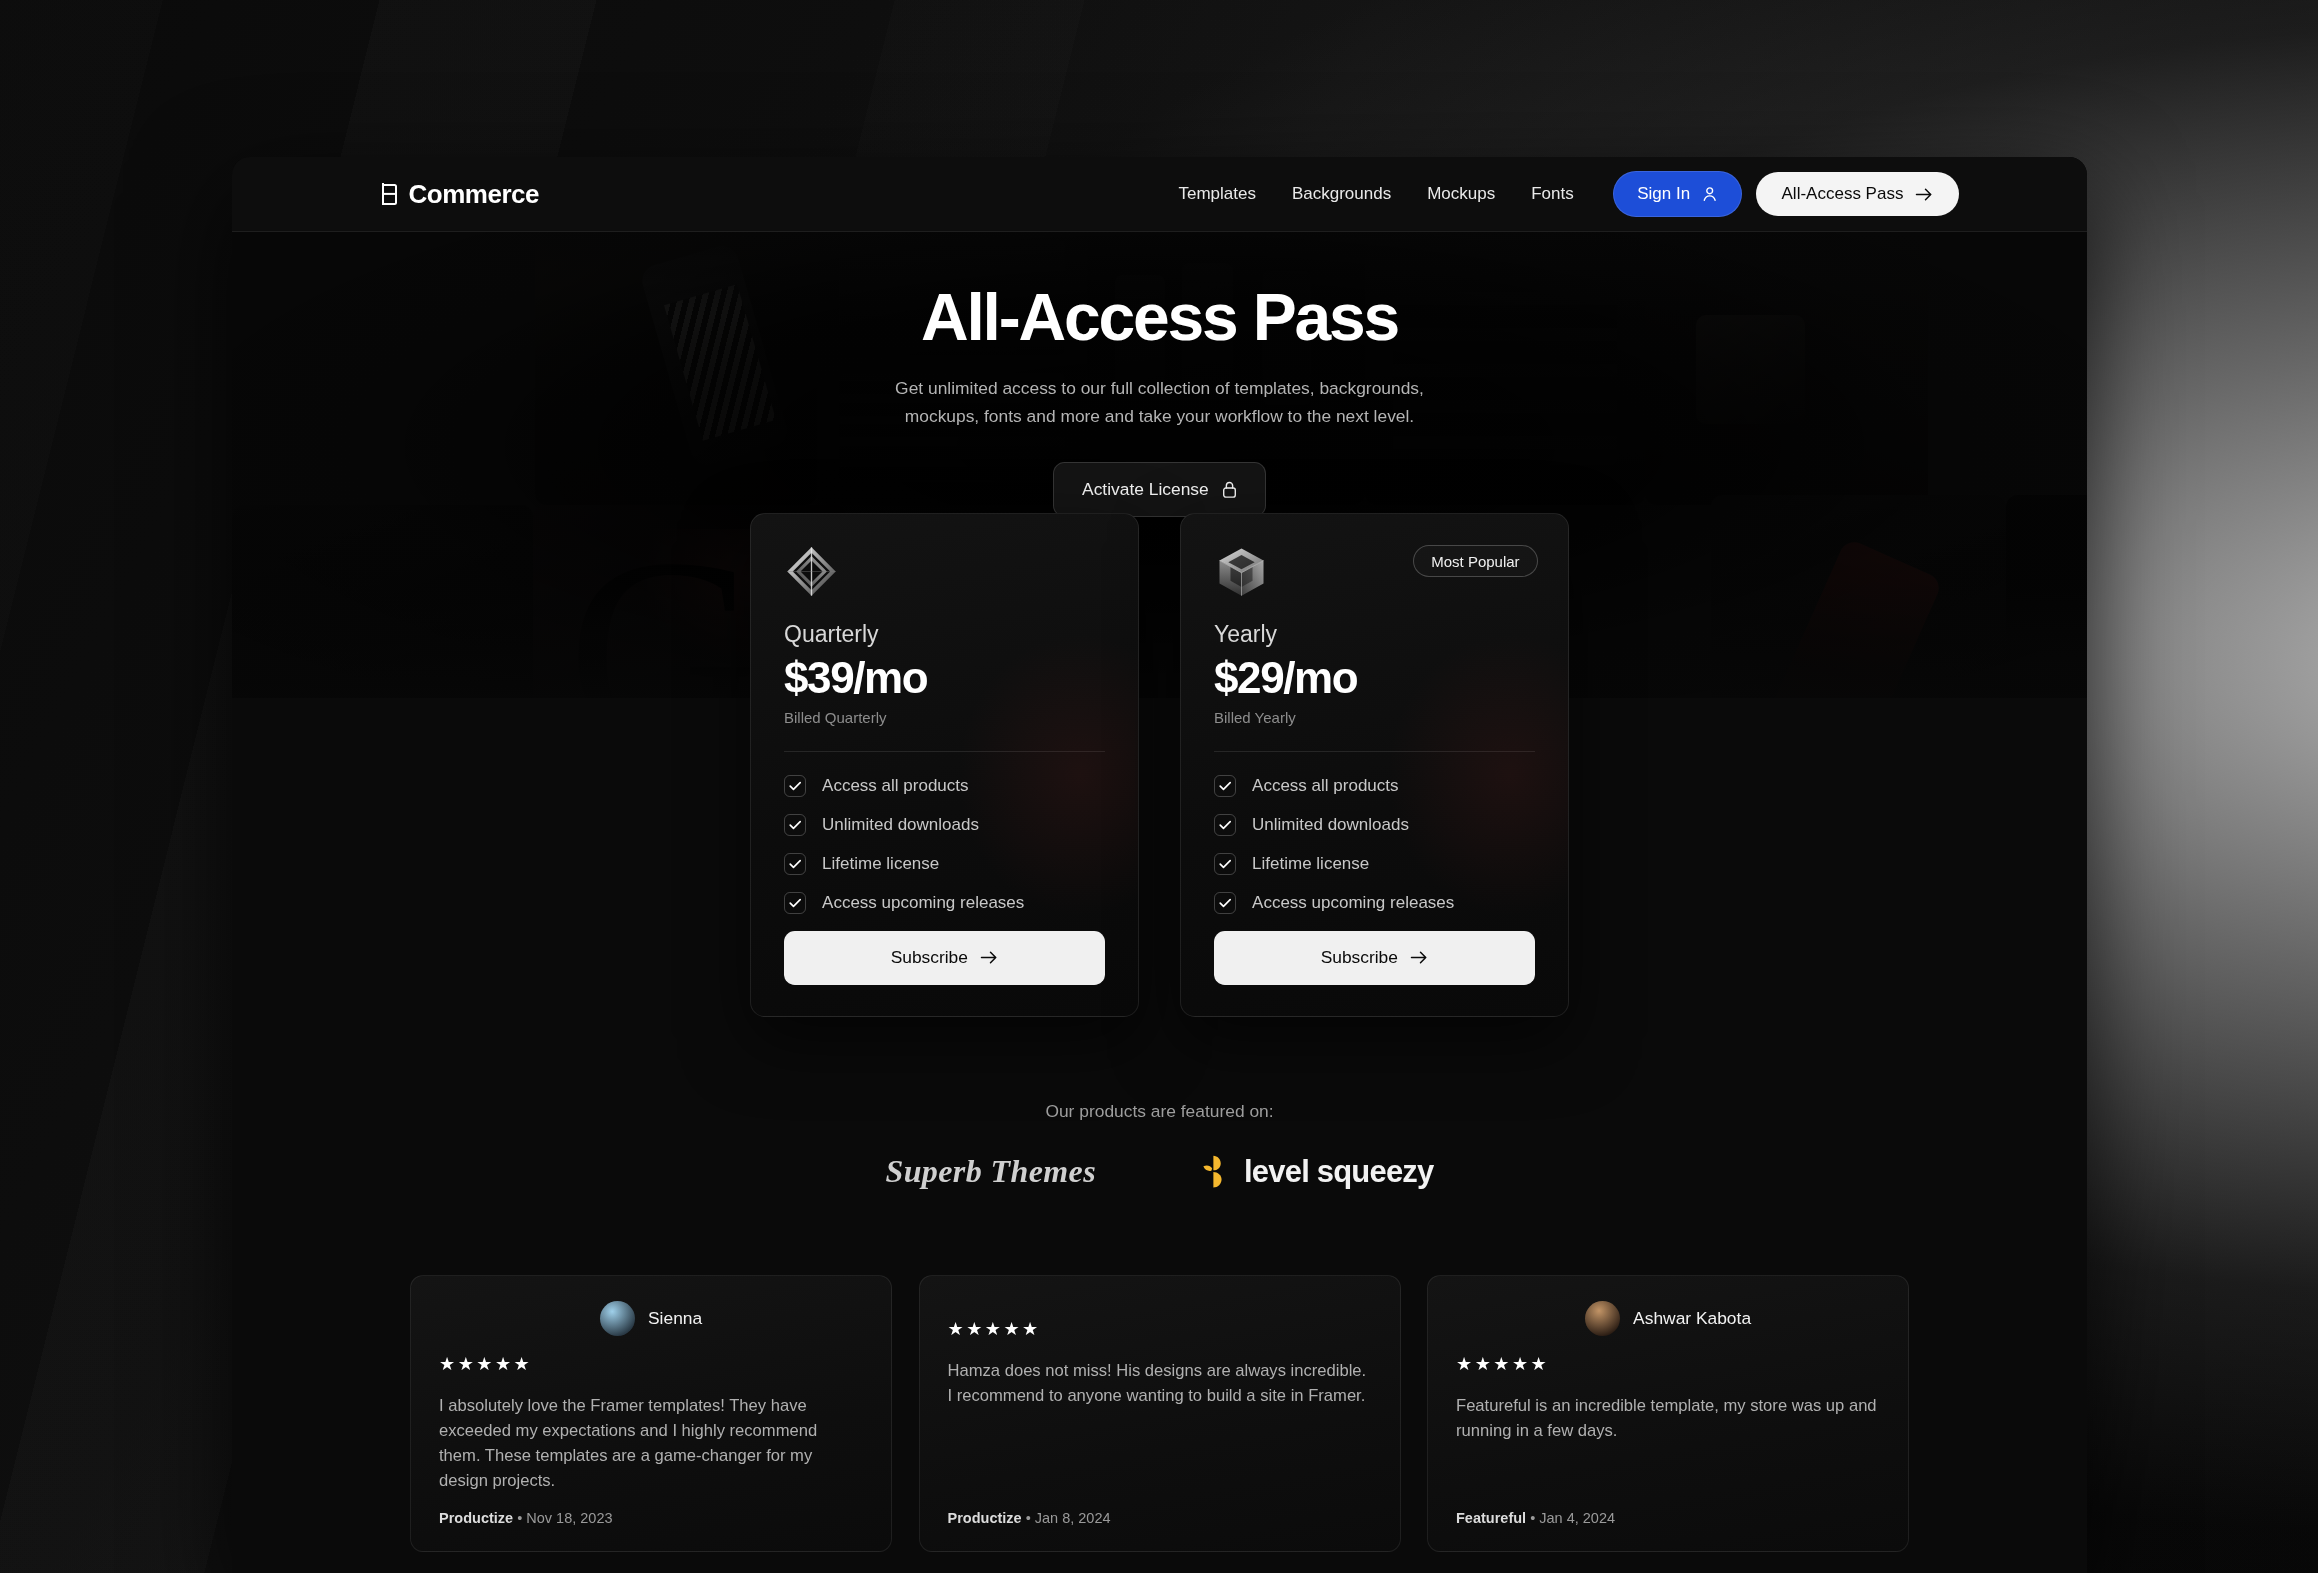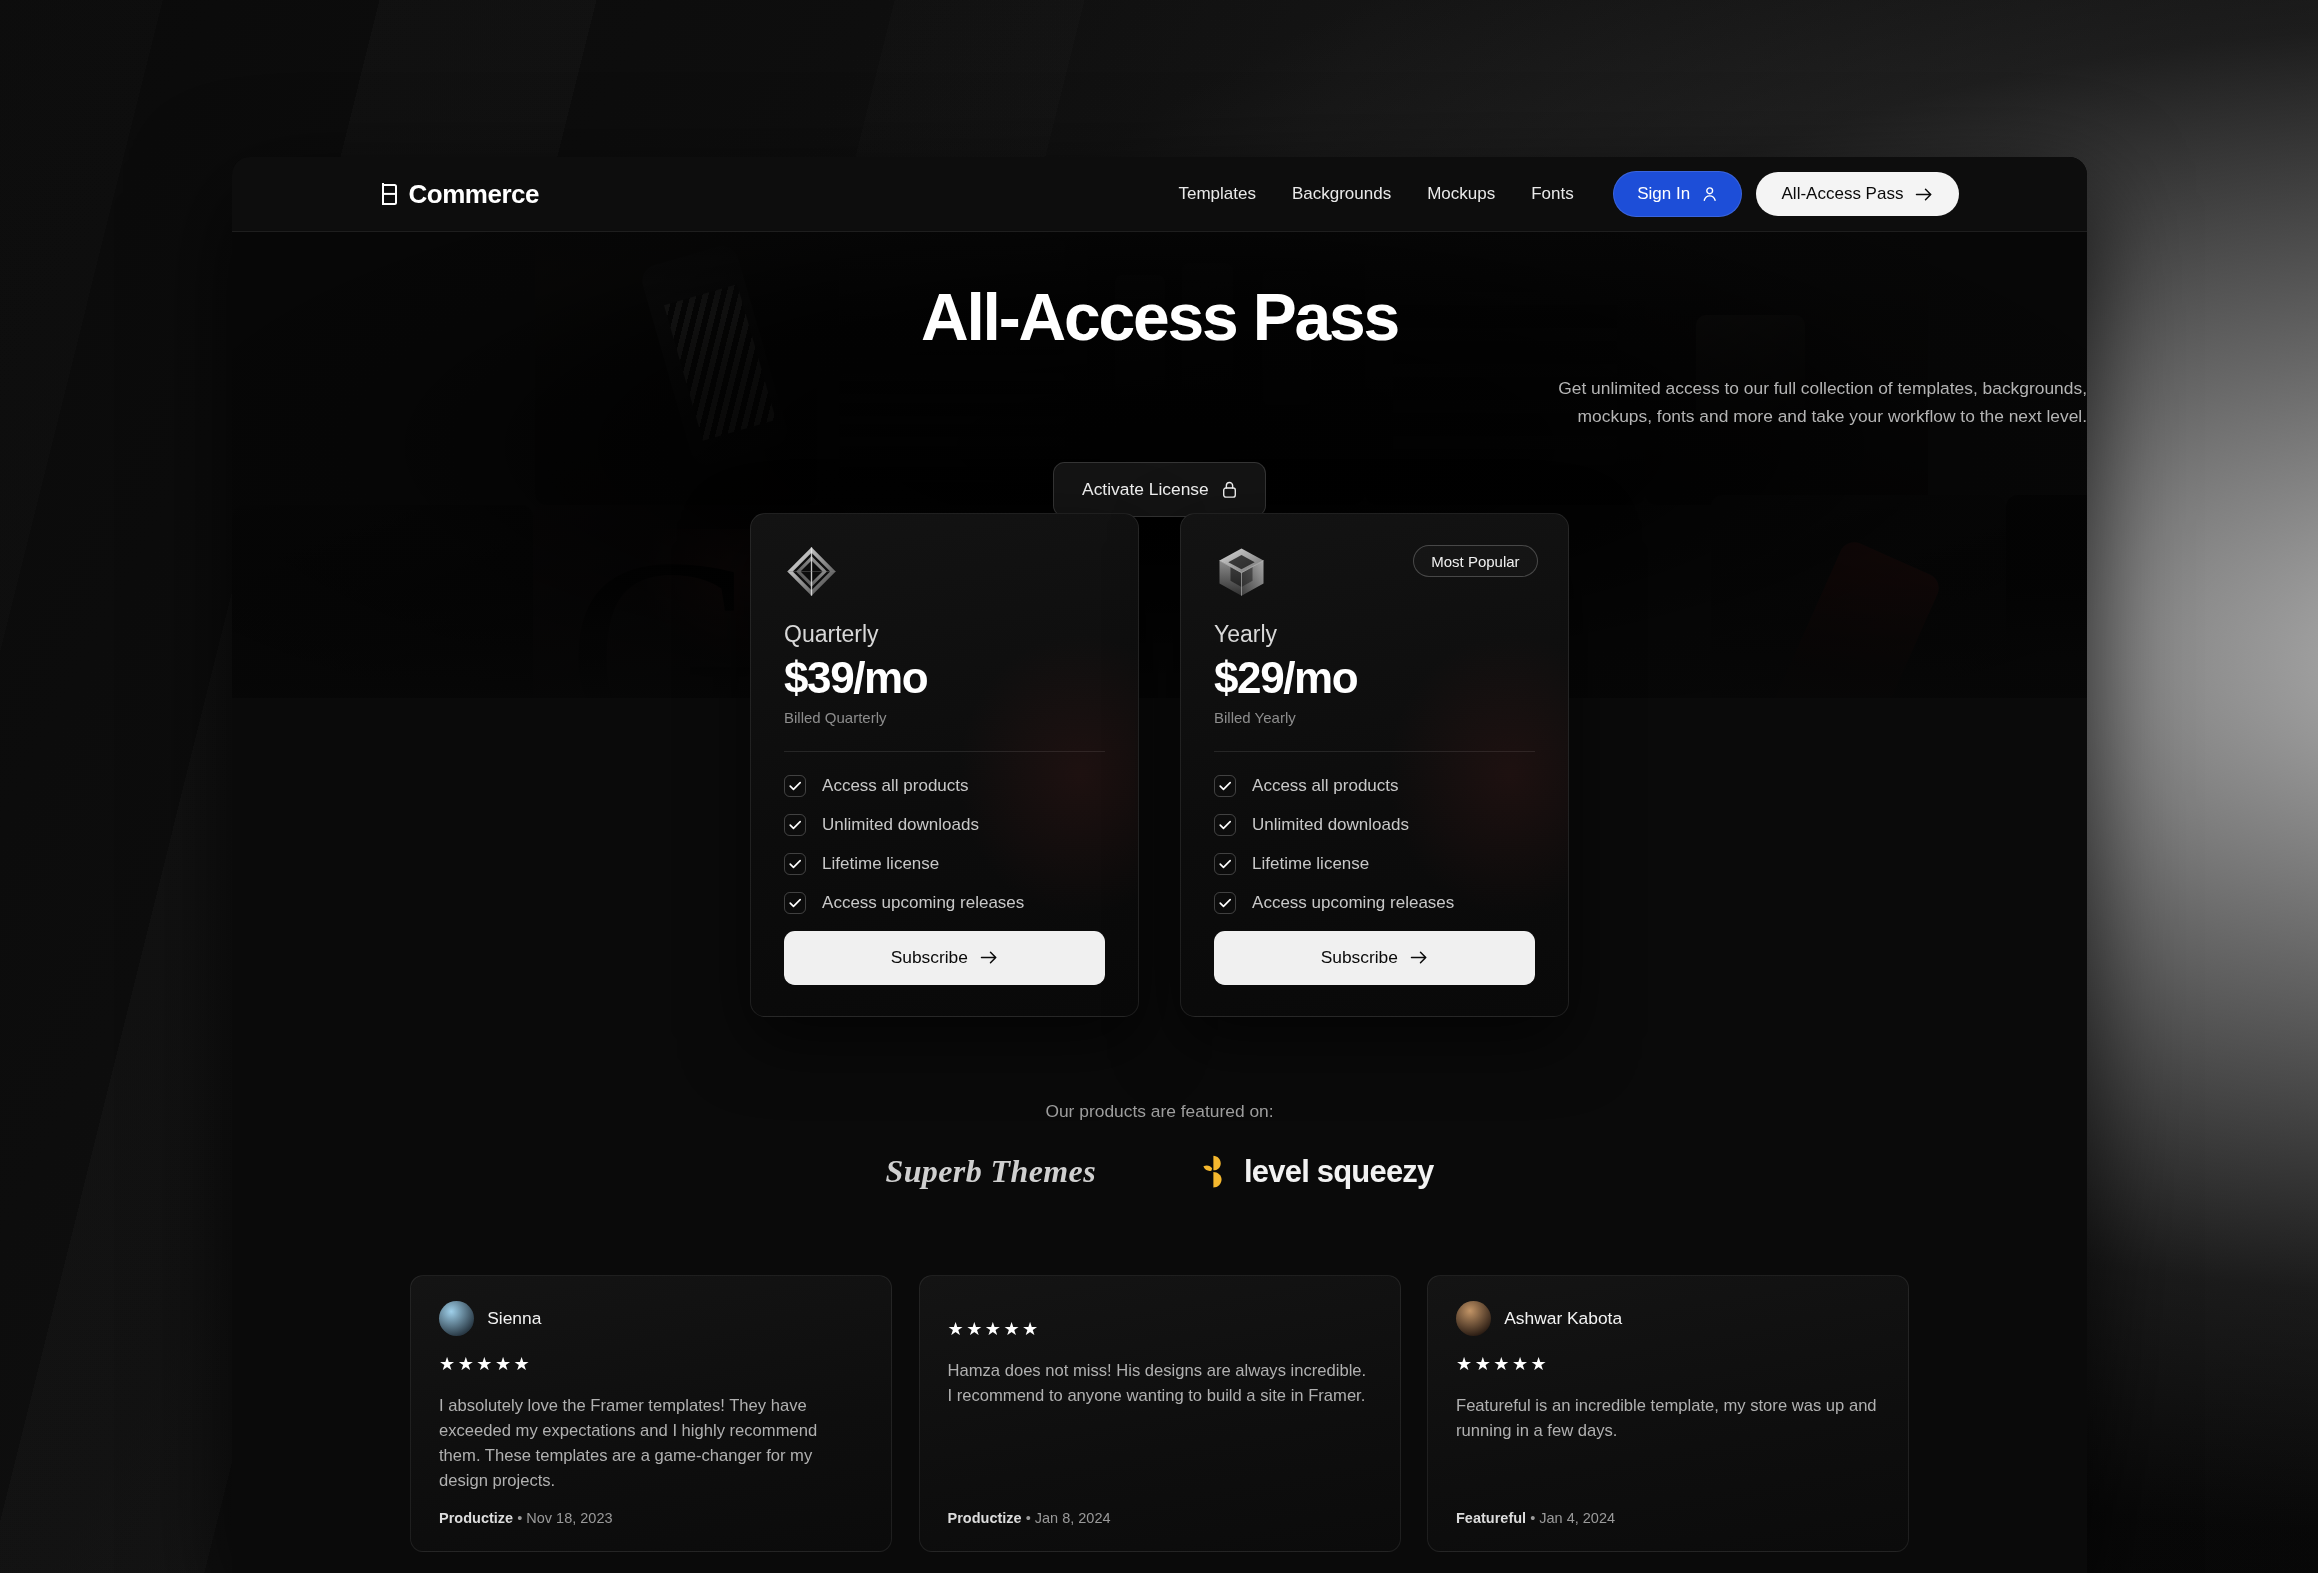--- a/index.html
+++ b/index.html
@@ -109,21 +109,21 @@
   .r2 { left:1774px; top:263px; width:166px; height:305px; background:#0c0c0c; }
 
   #hero-veil {
     position:absolute; inset:0;
     background:
       radial-gradient(62% 74% at 50% 46%, rgba(0,0,0,0.88) 0%, rgba(0,0,0,0.72) 42%, rgba(0,0,0,0.40) 70%, rgba(0,0,0,0.30) 100%),
       linear-gradient(180deg, rgba(10,10,10,0.96) 0%, rgba(10,10,10,0.28) 18%, rgba(10,10,10,0.22) 76%, rgba(10,10,10,0.92) 100%);
   }
   #hero-content { position:relative; z-index:3; text-align:center; padding-top:51px; }
   #hero-title { color:#fff; font-size:66px; font-weight:700; letter-spacing:-2.2px; line-height:1.05; }
-  #hero-sub { color:#b4b4b4; font-size:17.4px; line-height:1.62; margin-top:21.5px;text-align:right; }
+  #hero-sub { color:#b4b4b4; font-size:17.4px; line-height:1.62; margin-top:21.5px; }
   .btn-activate {
     margin-top:32px; display:inline-flex; align-items:center; gap:13.2px;
     background:#141414; color:#f2f2f2; font-size:17.4px;
     border:0.8px solid rgba(255,255,255,0.14); border-radius:11.6px;
     padding:15.7px 28px;
   }
 
   
   #pricing { position:relative; z-index:20; margin-top:-185px; display:flex; justify-content:center; gap:41px; }
   .pcard {
@@ -169,21 +169,21 @@
 
   
   #testimonials { margin-top:85px; display:grid; grid-template-columns:repeat(3, 482px);
                   gap:26.5px; justify-content:center; }
   .tcard {
     background:linear-gradient(170deg,#141414 0%,#0e0e0e 60%,#0b0b0b 100%);
     border:0.8px solid rgba(255,255,255,0.08);
     border-radius:13.2px; padding:25px 28px 25px 28px;
     min-height:222px; display:flex; flex-direction:column;
   }
-  .thead { display:flex; align-items:center; gap:13.2px; }
+  .thead { display:flex; align-items:center; gap:13.2px;justify-content:center; }
   .avatar { width:35px; height:35px; border-radius:50%; flex:0 0 auto; }
   .tname { color:#f2f2f2; font-size:17.4px; }
   .tstars { margin-top:16.6px; color:#fff; font-size:18px; letter-spacing:2.5px; }
   .tbody { color:#b0b0b0; font-size:16.6px; line-height:1.52; margin-top:18px; flex:1 1 auto; }
   .tmeta { margin-top:16.6px; font-size:14.5px; color:#9a9a9a; }
   .tmeta b { color:#dcdcdc; font-weight:600; }
 </style>
 </head>
 <body>
 

